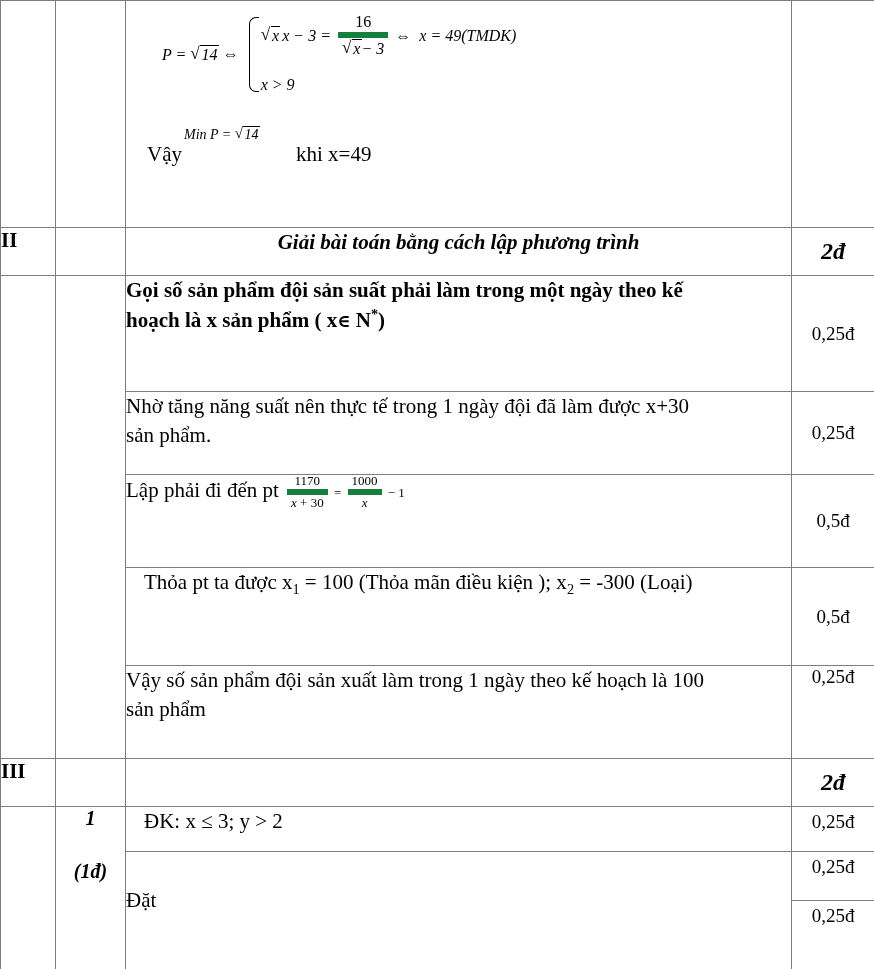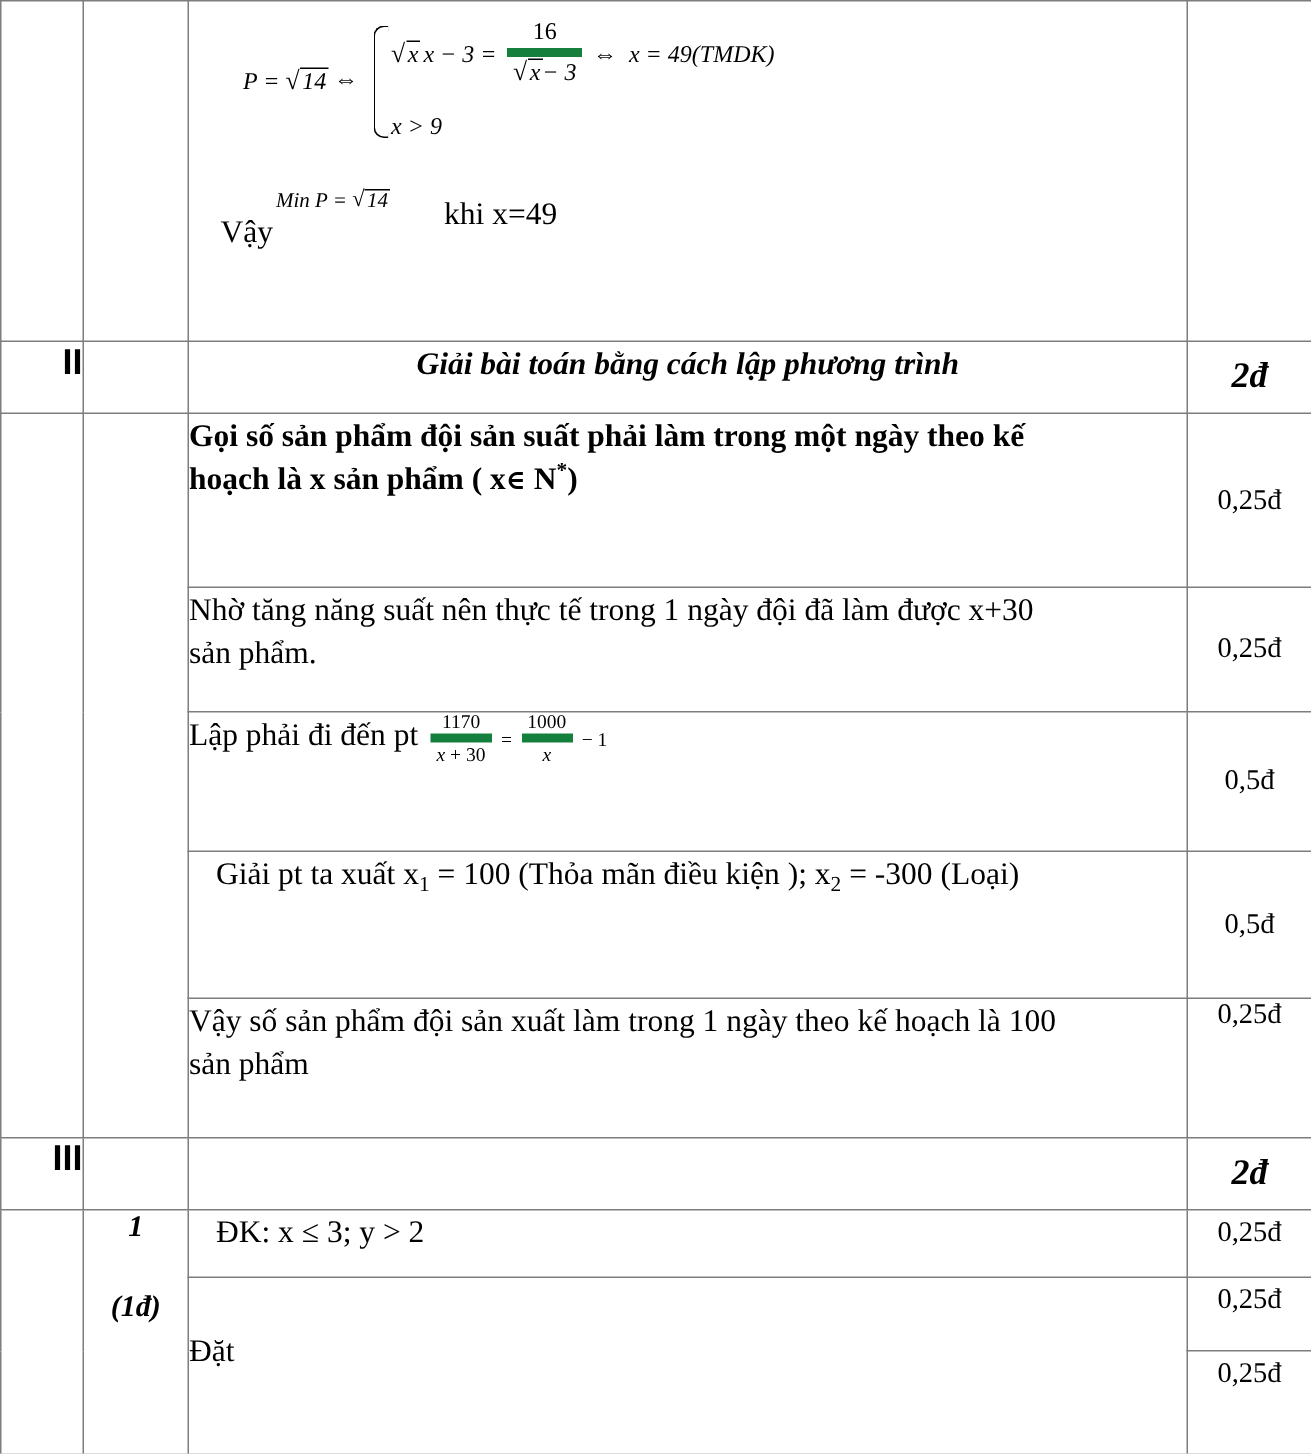--- a/index.html
+++ b/index.html
@@ -37,25 +37,25 @@
   .c-roman   { width: 55px;  }
   .c-sub     { width: 70px;  }
   .c-body    { width: 666px; }
   .c-score   { width: 83px;  }
 
   .pad {
     padding: 6px 8px 4px 10px;
   }
 
   .roman-cell {
-    text-align: right;
-    font-weight: bold;
-    font-size: 24px;
+    text-align: left;
+    font-weight: bold;
+    font-size: 21px;
     padding-top: 10px;
-    font-family: Liberation Sans, sans-serif;
+    font-family: Liberation Serif, serif;
   }
 
   .score-cell {
     text-align: center;
     font-size: 19px;
     padding-top: 12px;
   }
   .score-cell.mid {
     vertical-align: middle;
     padding-top: 0;
@@ -181,21 +181,21 @@
   }
   .vay-math {
     position: absolute;
     left: 58px;
     top: 10px;
     font-size: 14px;
   }
   .vay-khi {
     position: absolute;
     left: 170px;
-    top: 12px;
+    top: 24px;
     font-family: Liberation Serif, serif;
   }
 
   sub.sb { font-size: 0.68em; font-style: normal; }
   sup.sp { font-size: 0.68em; }
 
   .r1-h { height: 226px; }
   .r2-h { height: 47px; }
   .r3-h { height: 115px; }
   .r4-h { height: 82px; }
@@ -297,21 +297,21 @@
               </span>
               <span>− 1</span>
             </span>
           </div>
         </td>
         <td class="score-cell mid">0,5đ</td>
       </tr>
 
       <tr>
         <td class="pad r6-h">
-          <div class="body-text indent"><span>Giải pt ta xuất x</span><sub class="sb">1</sub><span> = 100 (Thỏa mãn điều kiện ); x</span><sub class="sb">2</sub><span> = -300 (Loại)</span></div>
+          <div class="body-text indent"><span>Thỏa pt ta được x</span><sub class="sb">1</sub><span> = 100 (Thỏa mãn điều kiện ); x</span><sub class="sb">2</sub><span> = -300 (Loại)</span></div>
         </td>
         <td class="score-cell mid">0,5đ</td>
       </tr>
 
       <tr>
         <td class="pad r7-h">
           <div class="body-text">Vậy số sản phẩm đội sản xuất làm trong 1 ngày theo kế hoạch là 100</div>
           <div class="body-text">sản phẩm</div>
         </td>
         <td class="score-cell">0,25đ</td>

